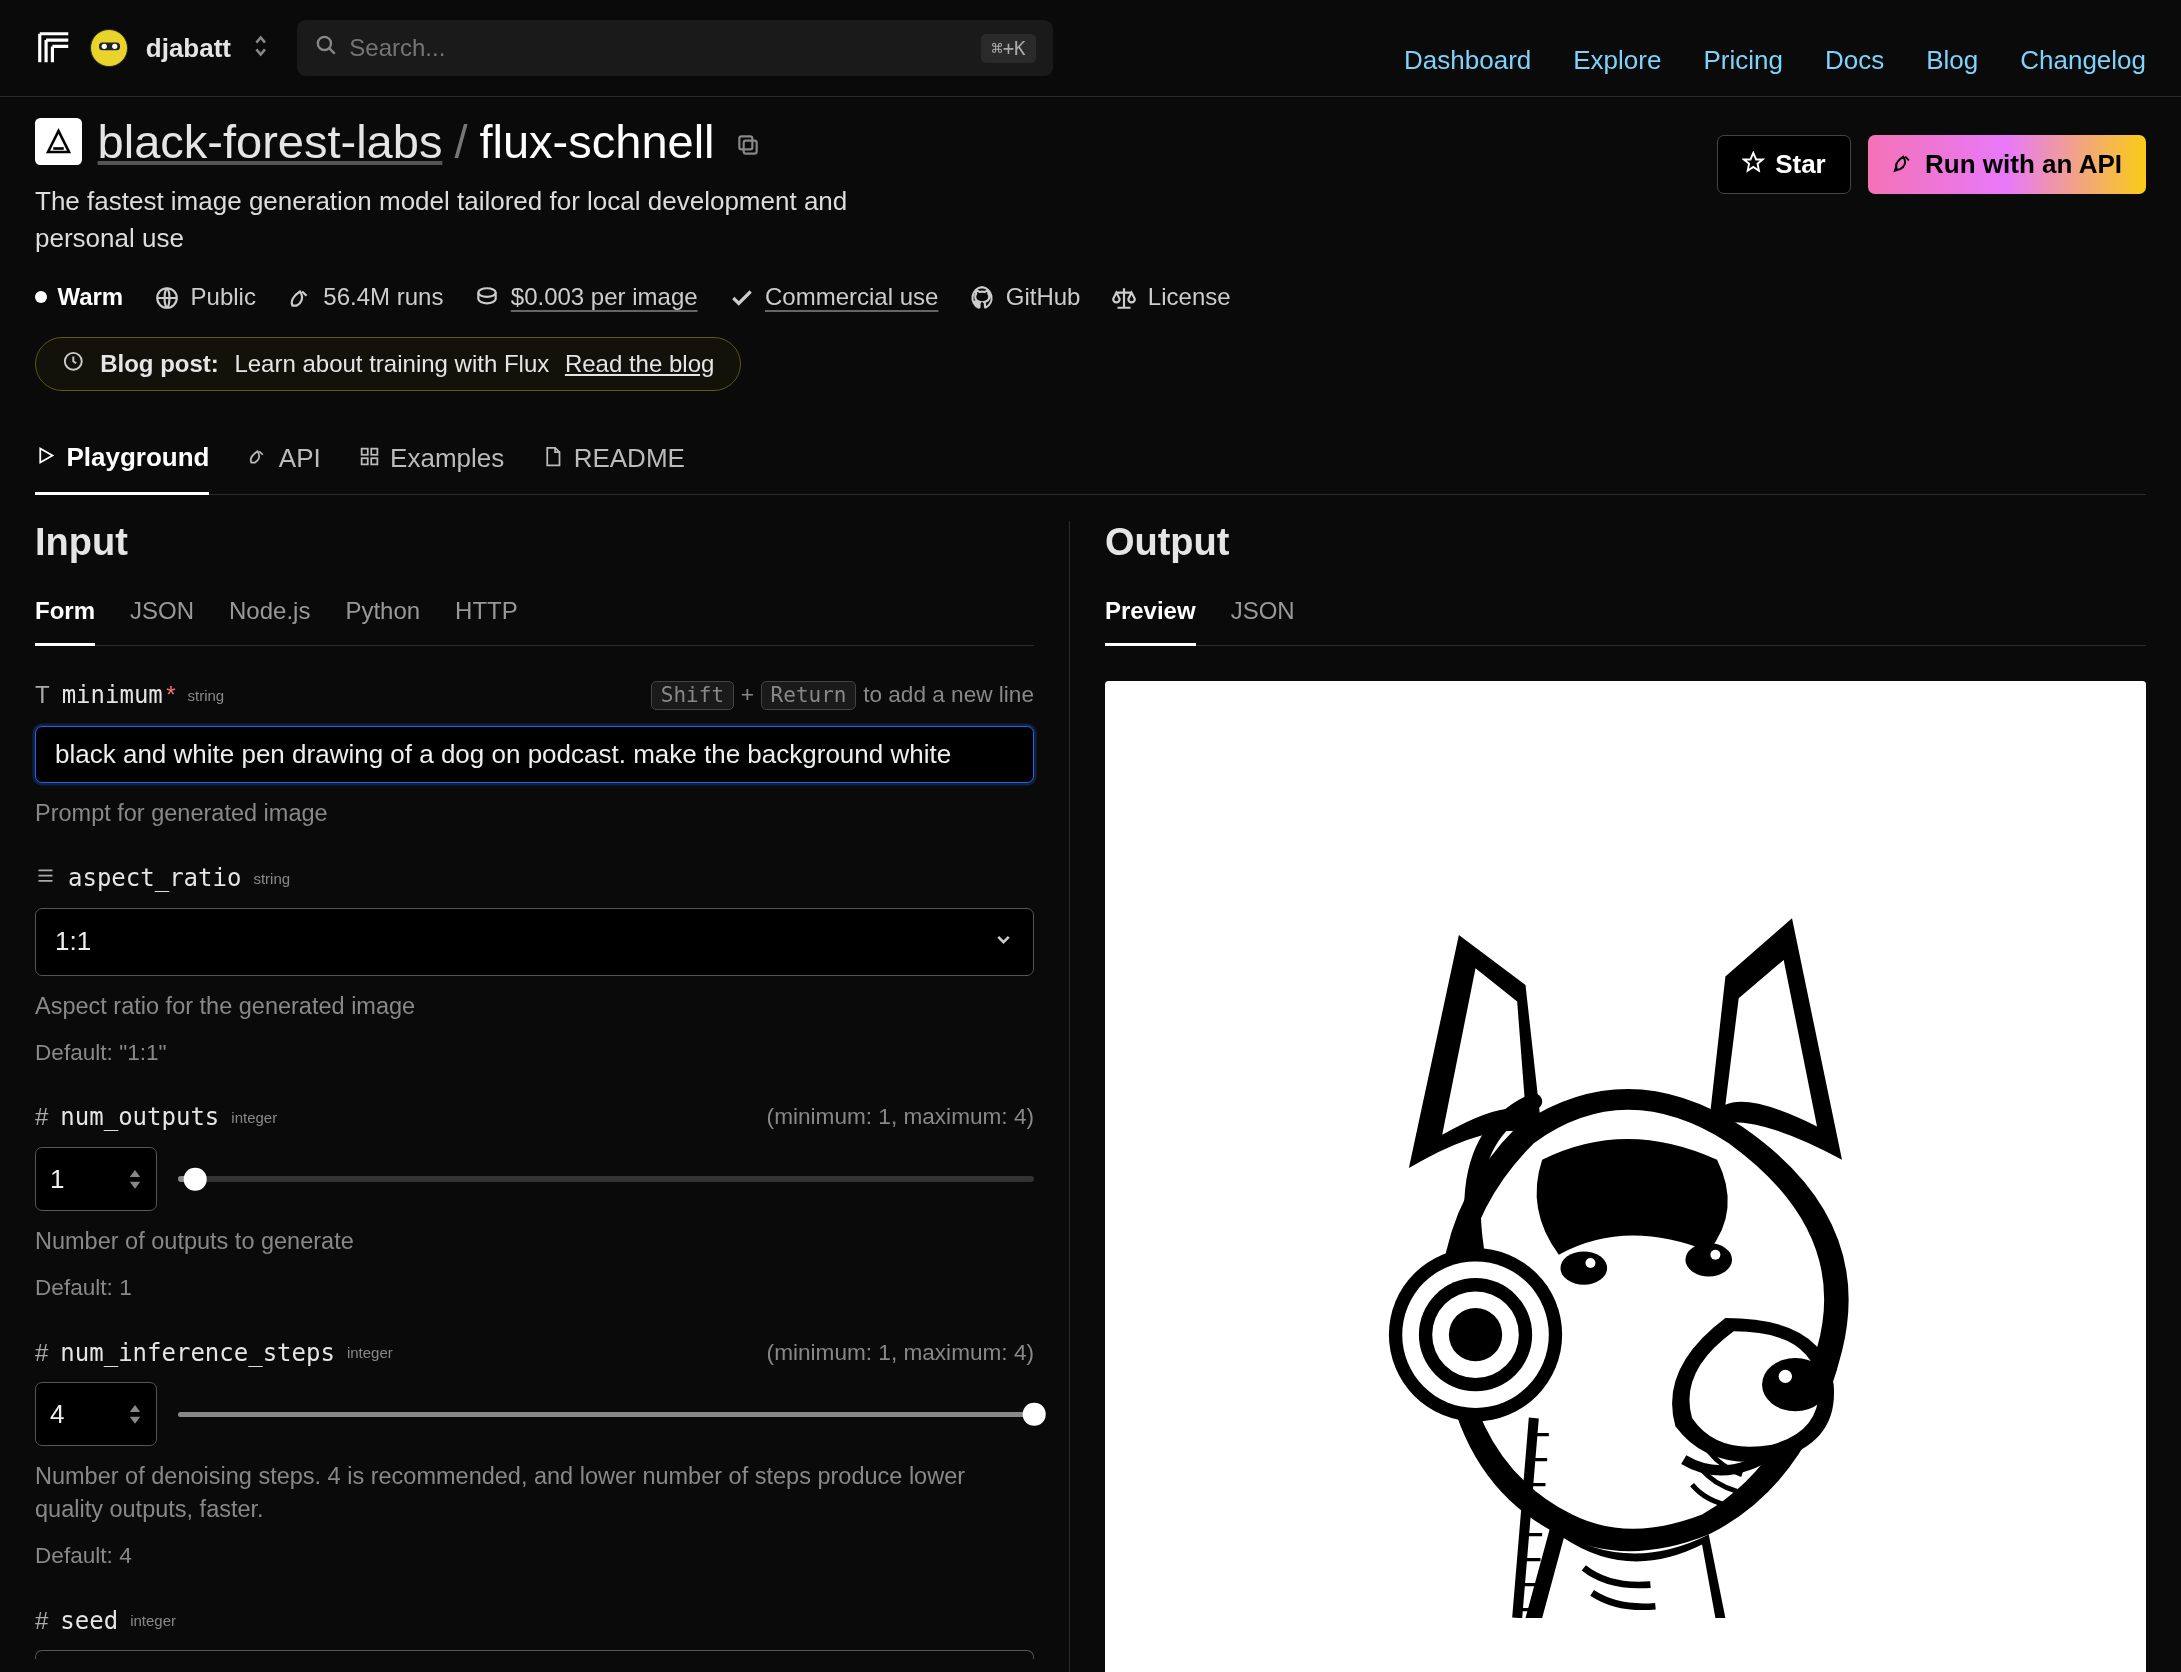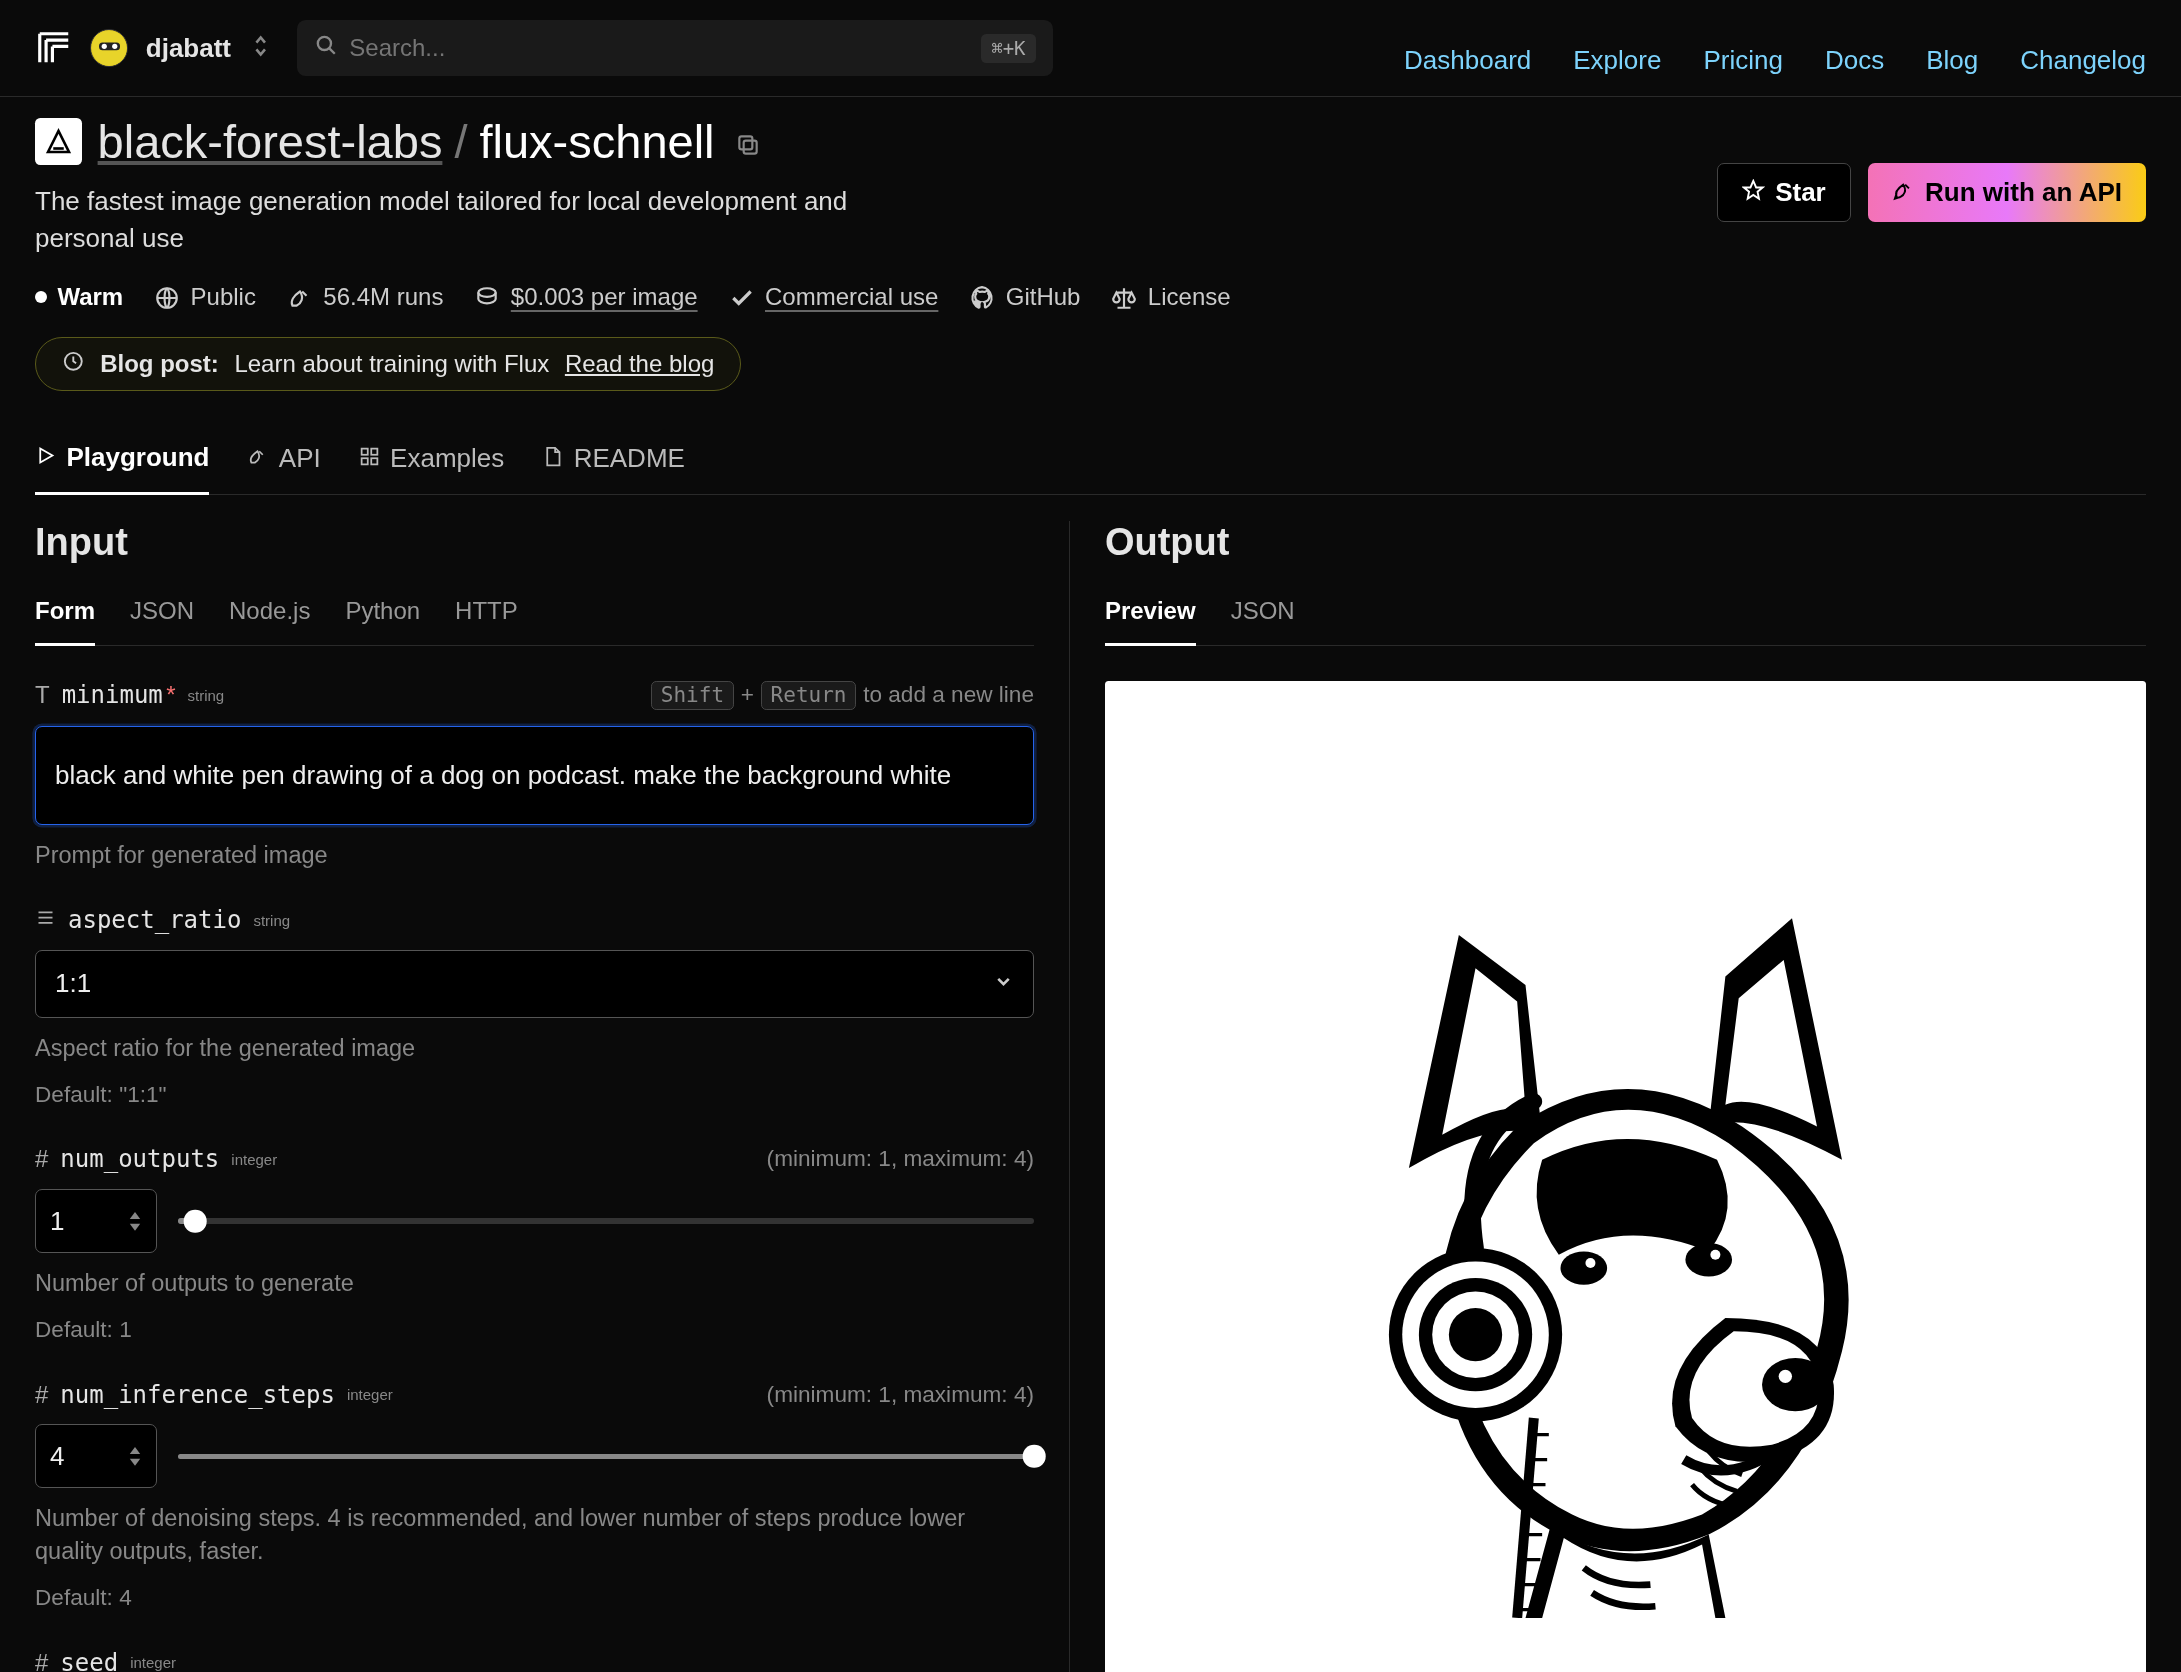--- a/index.html
+++ b/index.html
@@ -63,21 +63,21 @@
     display:flex; align-items:center; justify-content:center; margin-right:15.6px;
     color:#000; font-weight:700;
   }
   .crumbs { font-size:47px; font-weight:500; display:flex; align-items:center; gap:12px; }
   .crumbs .org { color:#e5e5e5; text-decoration:underline; text-decoration-color:#555; }
   .crumbs .slash { color:#777; }
   .crumbs .model { color:#fff; }
   .copy-btn { color:#888; margin-left:8.7px; }
   .subtitle { font-size:26px; color:#ddd; margin-top:14px; max-width:817px; line-height:1.4; }
 
-  .title-actions { margin-left:auto; display:flex; gap:17.4px; align-items:center; margin-top:49px;}
+  .title-actions { margin-left:auto; display:flex; gap:17.4px; align-items:center; margin-top:21px;}
   .btn {
     display:flex; align-items:center; gap:10.4px; padding:0 24px; height:59px;
     border-radius:7px; font-size:26px; font-weight:600; cursor:pointer;
   }
   .btn-outline { background:#000; border:1.7px solid #444; color:#fff; }
   .btn-gradient {
     background: linear-gradient(90deg, #f472b6 0%, #e879f9 50%, #facc15 100%);
     border:0; color:#000;
   }
 
@@ -121,21 +121,21 @@
   .field-head .type-icon { color:#aaa; }
   .field-head .name { font-weight:400; }
   .field-head .req { color:#f87171; margin-left:-8.7px;}
   .field-head .dtype { color:#888; font-size:15px; }
   .field-head .right-hint { margin-left:auto; color:#888; font-size:22.6px; display:flex; align-items:center; gap:7px;}
   .key { border:0.9px solid #444; background:#1a1a1a; padding:1.7px 8.7px; border-radius:5.2px; font-size:21px;}
 
   .textarea {
     margin-top:15.6px; width:100%; background:#000;
     border:1.7px solid #2563eb; border-radius:7px;
-    padding:33px 19px; font-size:26px; color:#eee; outline:none;
+    padding:12px 19px; font-size:26px; color:#eee; outline:none;
     box-shadow: 0 0 0 2.6px rgba(37,99,235,0.25);
   }
   .help { color:#888; font-size:23.5px; margin-top:14px; line-height:1.4;}
   .help.small { font-size:22.6px; }
 
   .select {
     margin-top:15.6px; width:100%; background:#000; border:0.9px solid #555;
     border-radius:7px; padding:17.4px 19px; font-size:26px; color:#eee;
     display:flex; align-items:center; justify-content:space-between;
   }

